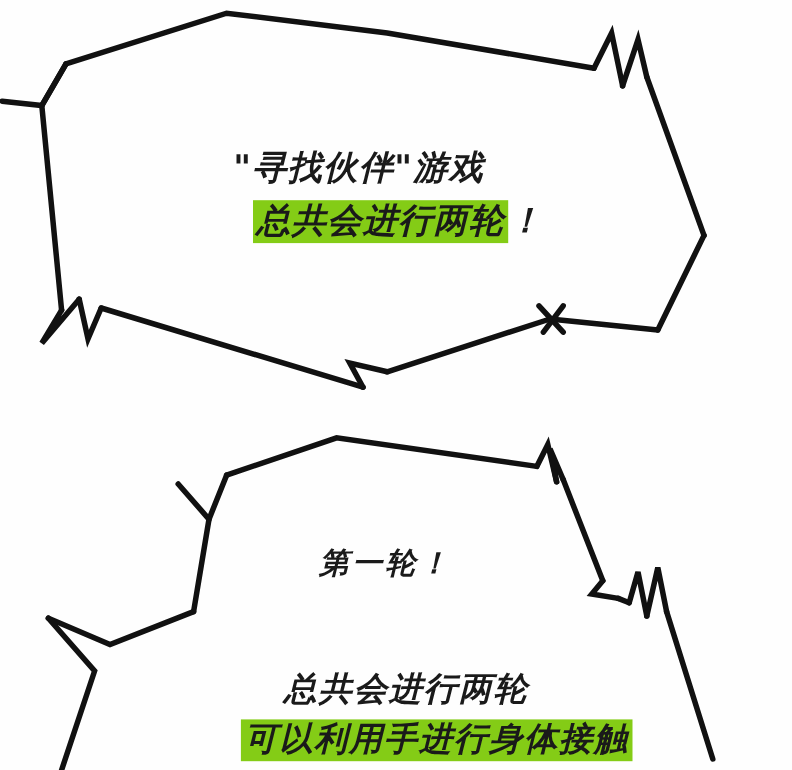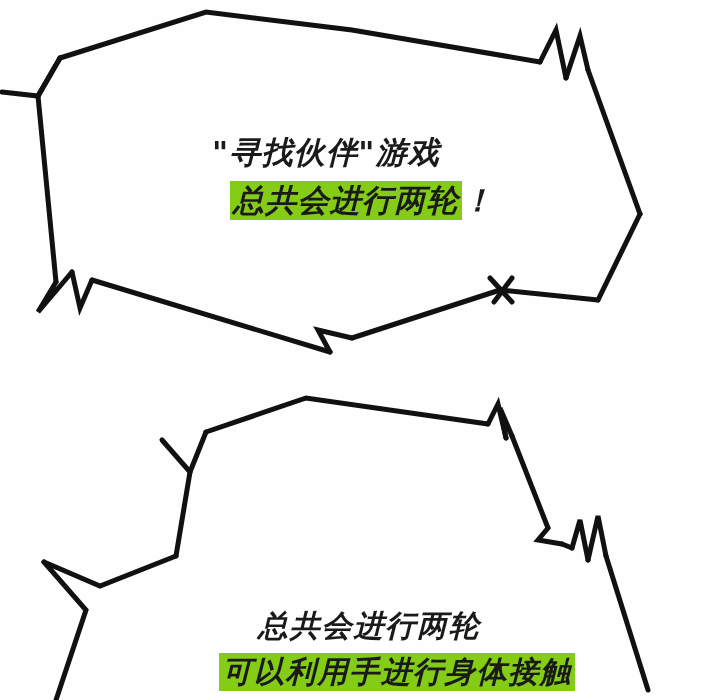--- a/index.html
+++ b/index.html
@@ -159,19 +159,20 @@
       <path d="M 44 562 L 86 610 L 56 700"></path>
     </g>
   </svg>
 
   <div class="text-layer">
 
     <div class="line" id="b1-line1">"寻找伙伴"游戏</div>
 
     <div class="line" id="b1-line2"><span class="hl">总共会进行两轮</span><span class="bang">！</span></div>
 
+    <div class="line" id="b2-line1">第一轮！</div>
 
     <div class="line" id="b2-line2">总共会进行两轮</div>
 
     <div class="line" id="b2-line3"><span class="hl">可以利用手进行身体接触</span></div>
 
   </div>
 </div>
 
 </body></html>

